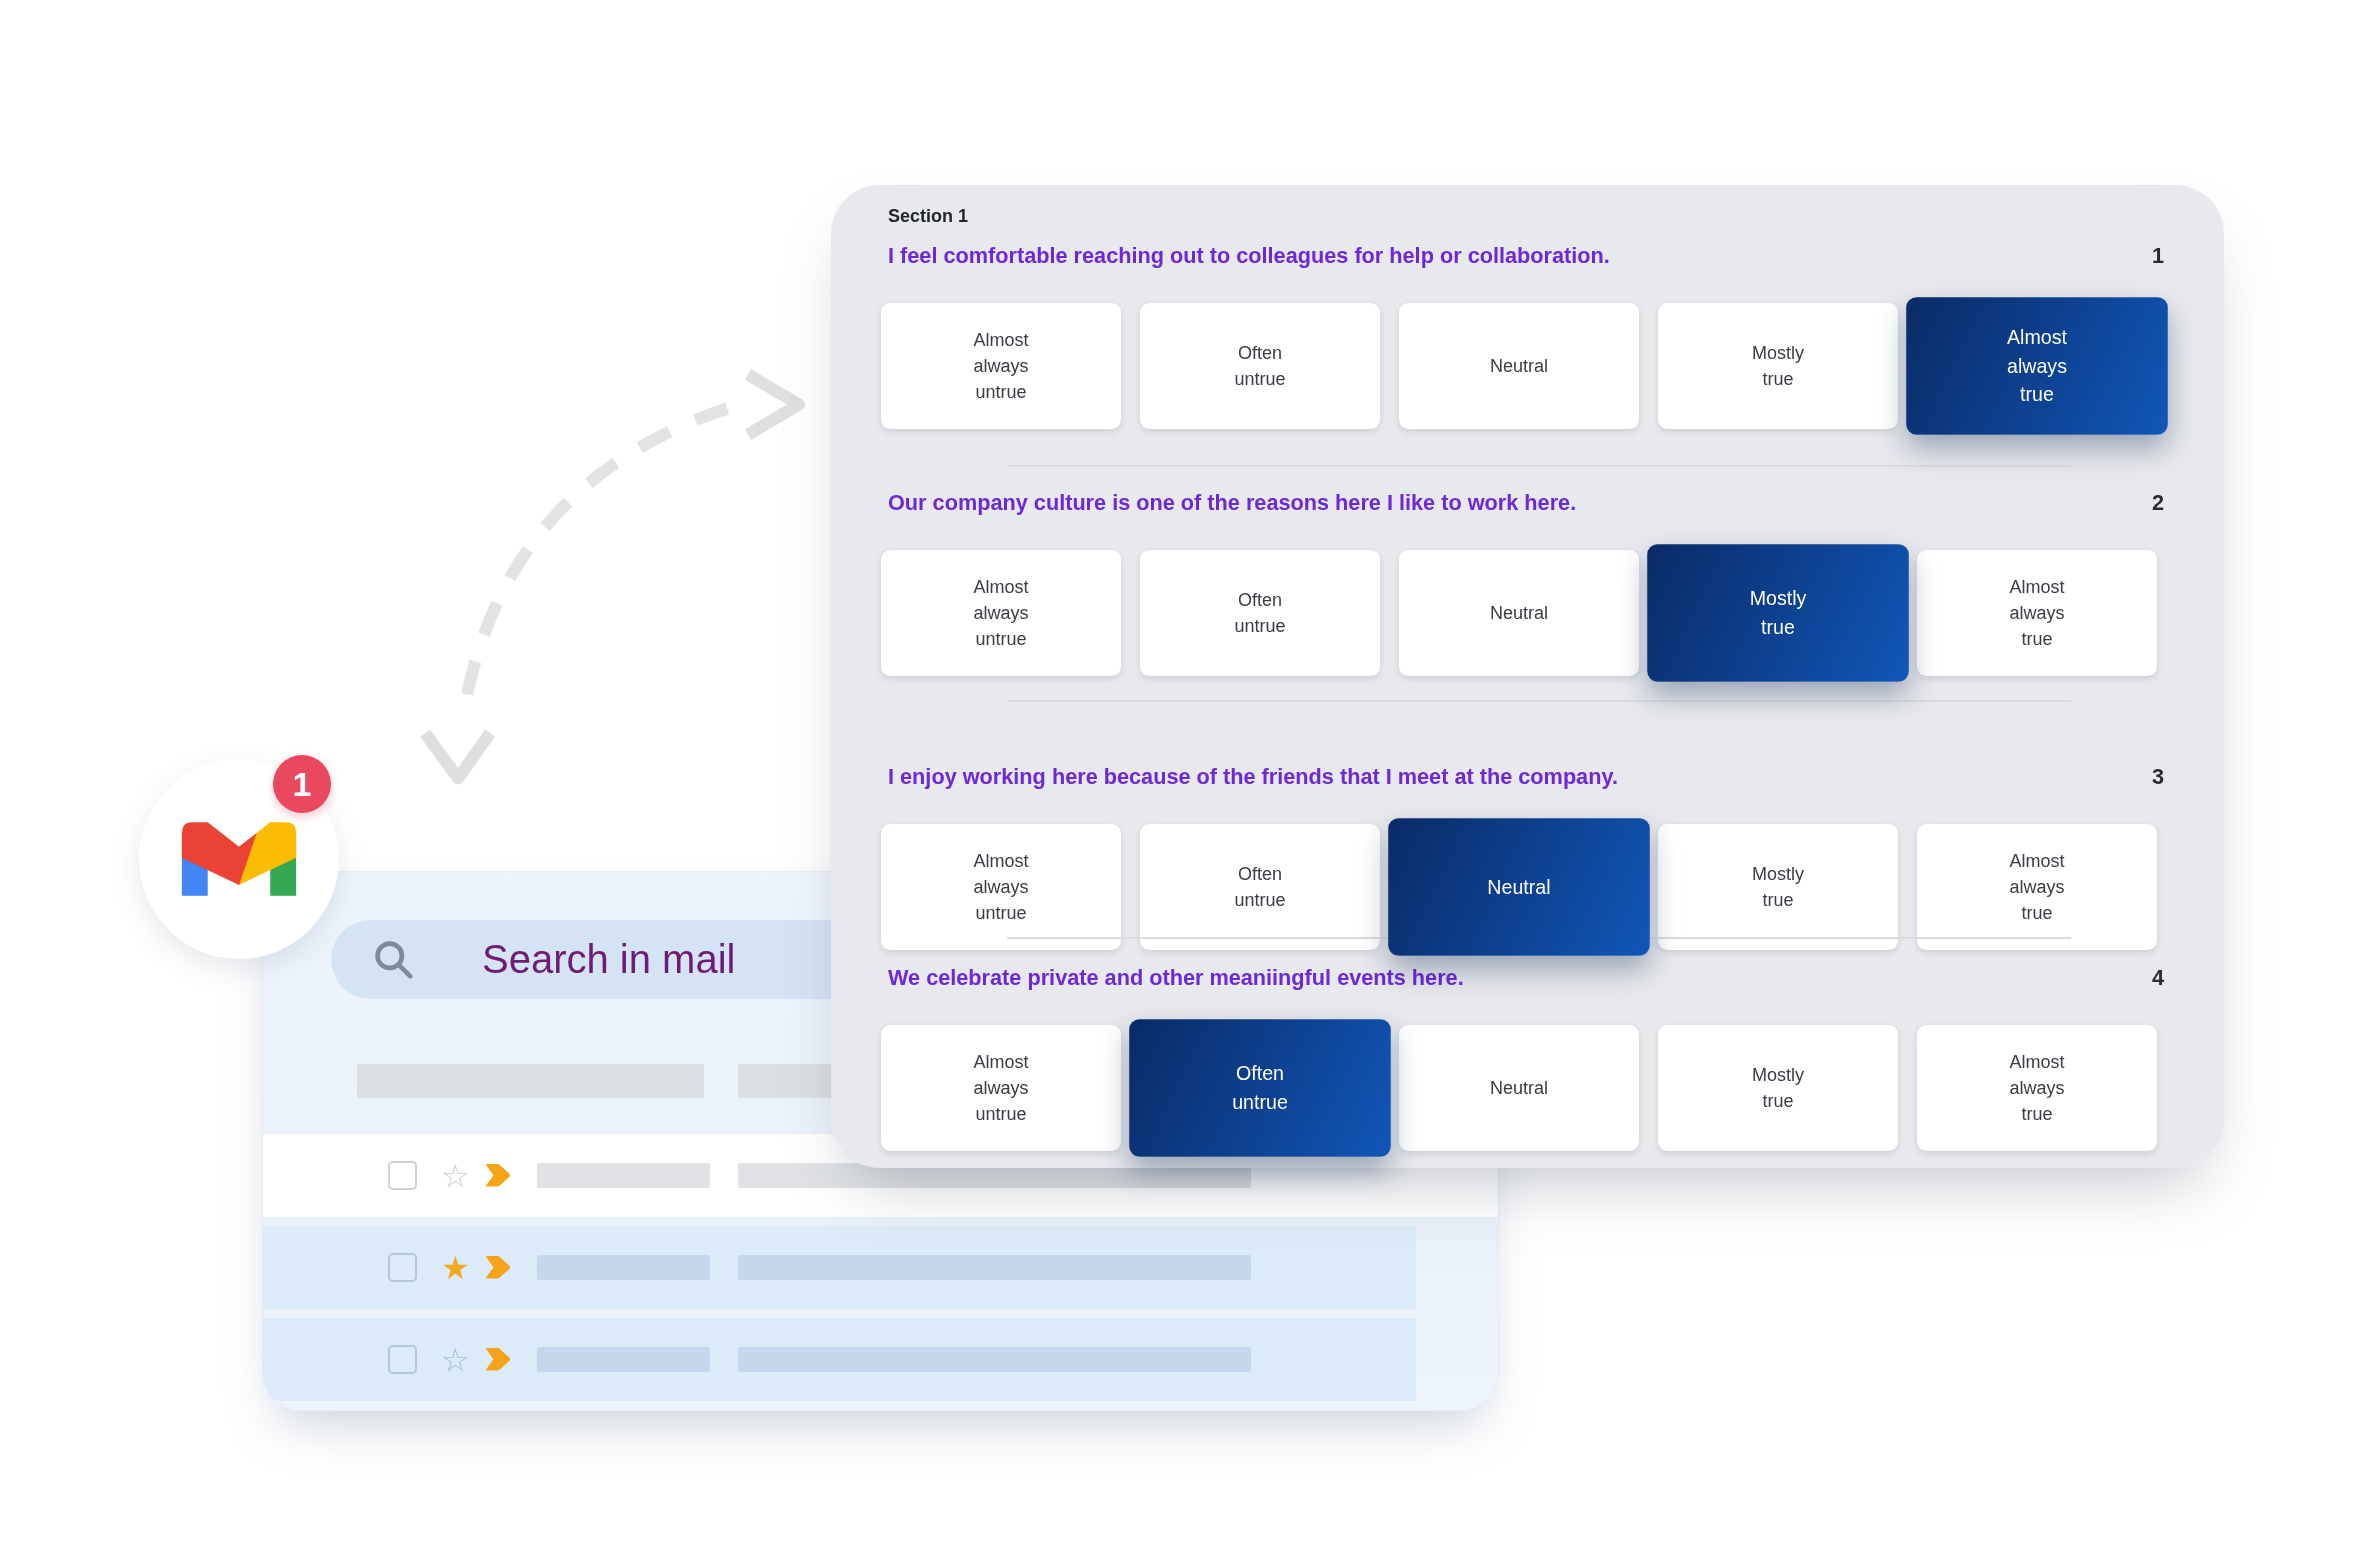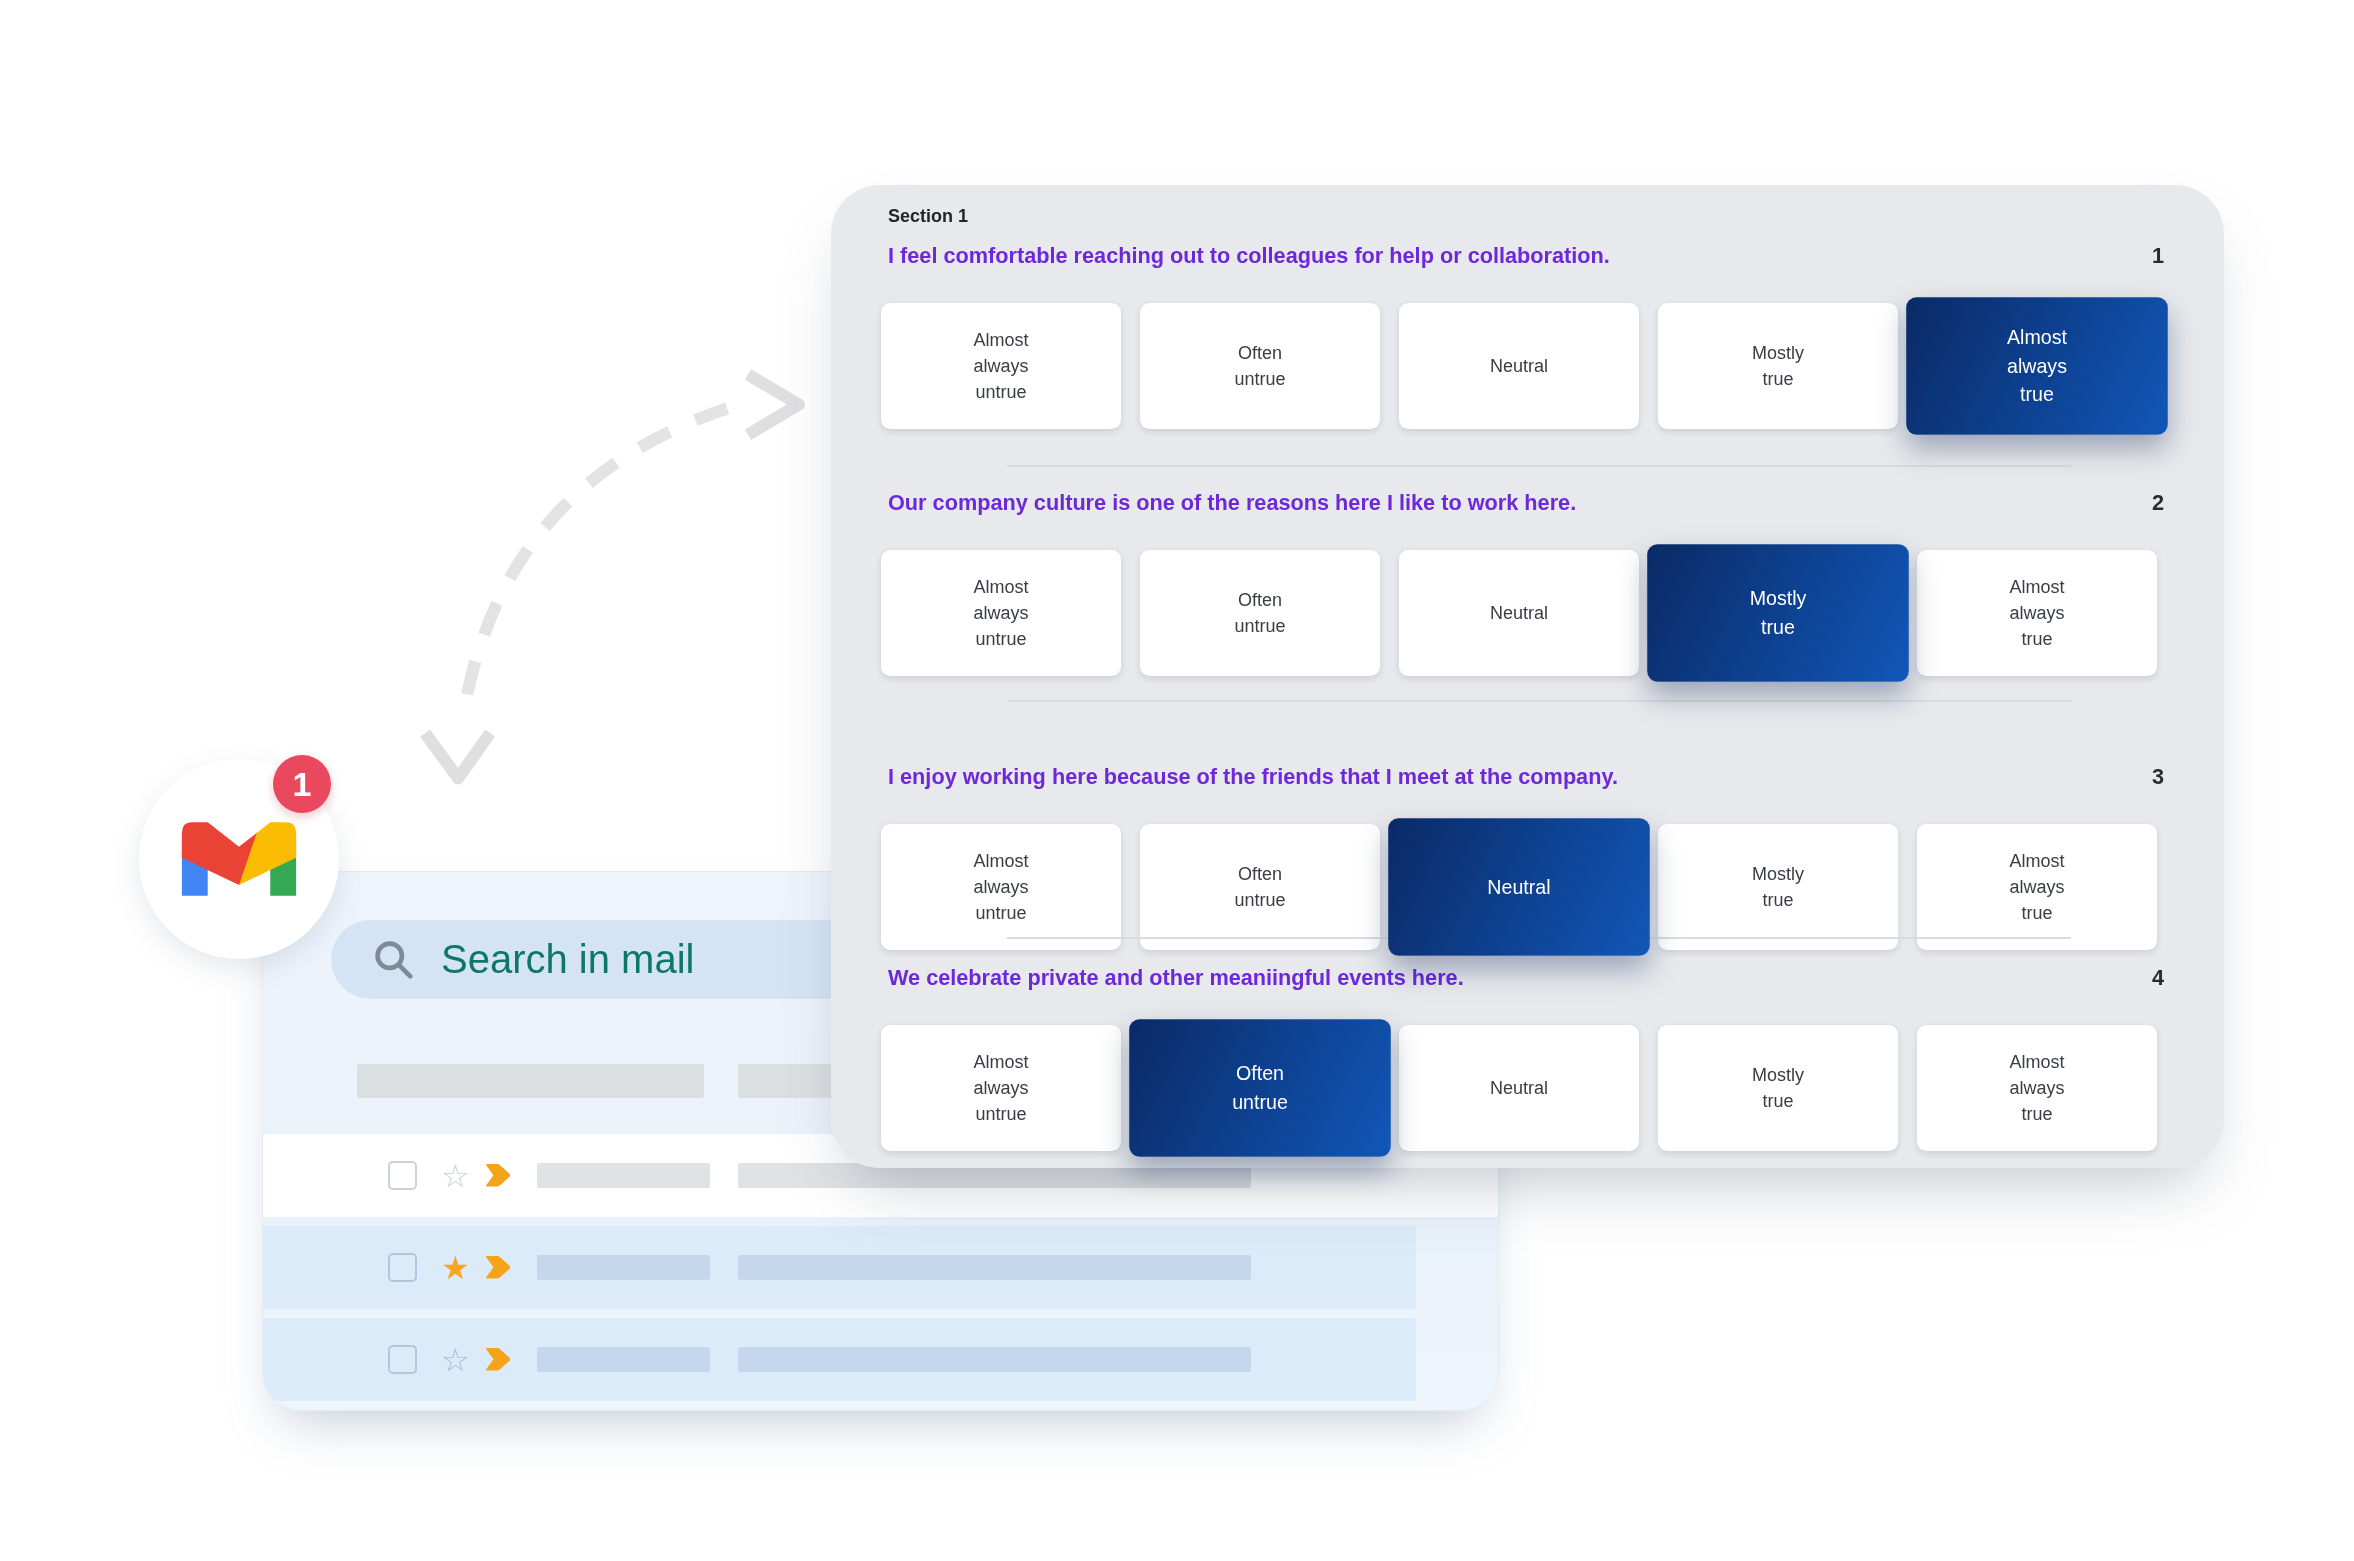--- a/index.html
+++ b/index.html
@@ -10,21 +10,21 @@
   .arrow-svg{position:absolute;left:395px;top:348px;z-index:0;}
 
   
   .gmail-window{position:absolute;left:262px;top:871px;width:1235px;height:538px;
     background:linear-gradient(180deg,#edf4fc 0%,#e9f1fa 70%,#eef5fc 100%);
     border:0.9px solid #e3ebf4;border-radius:38px;overflow:hidden;z-index:1;
     box-shadow:0 26px 52px -17px rgba(110,130,160,.40);}
   .search-pill{position:absolute;left:68px;top:48px;width:546px;height:79px;
     border-radius:40px;background:#d4e4f5;display:flex;align-items:center;
     padding-left:41px;gap:26px;box-sizing:border-box;cursor:text;}
-  .search-pill .ph{font-size:40px;color:#0f766e;}
+  .search-pill .ph{font-size:40px;color:#701a75;margin-left:41px;}
   .hbar{position:absolute;top:192px;height:34px;background:#dcdfe2;border-radius:2.8px;}
   .hbar.a{left:94px;width:347px;}
   .hbar.b{left:475px;width:347px;}
   .mailrow{position:absolute;left:0;height:83px;display:flex;align-items:center;width:1235px;}
   .mailrow.white{background:#ffffff;}
   .mailrow.blue{background:#dcebf9;width:1153px;}
   .checkbox{width:24.5px;height:24.5px;border:2.8px solid #cdd2d7;border-radius:4.7px;
     margin-left:125px;flex:0 0 auto;cursor:pointer;}
   .mailrow.blue .checkbox{border-color:#b5c6db;}
   .star{font-family:"DejaVu Sans",sans-serif;font-size:32px;line-height:32px;

